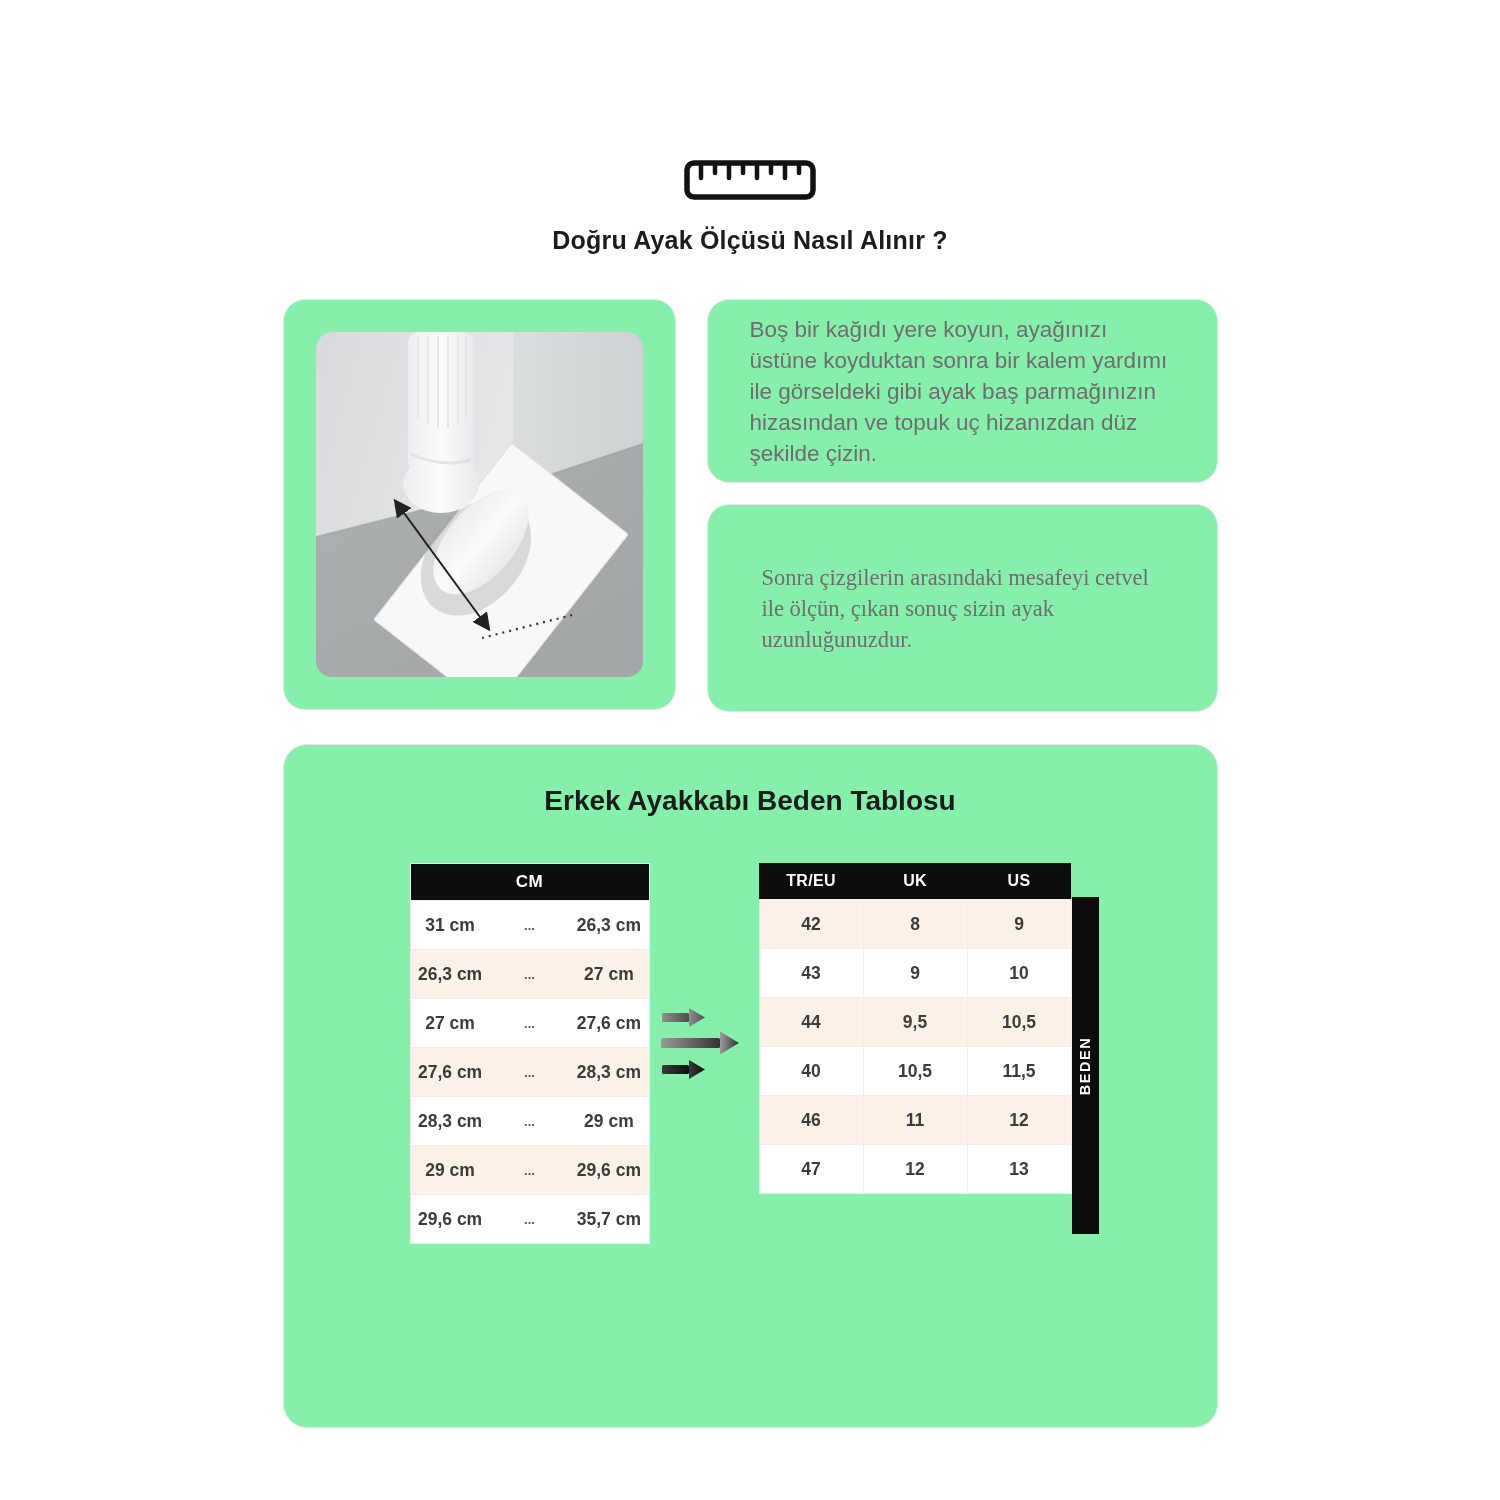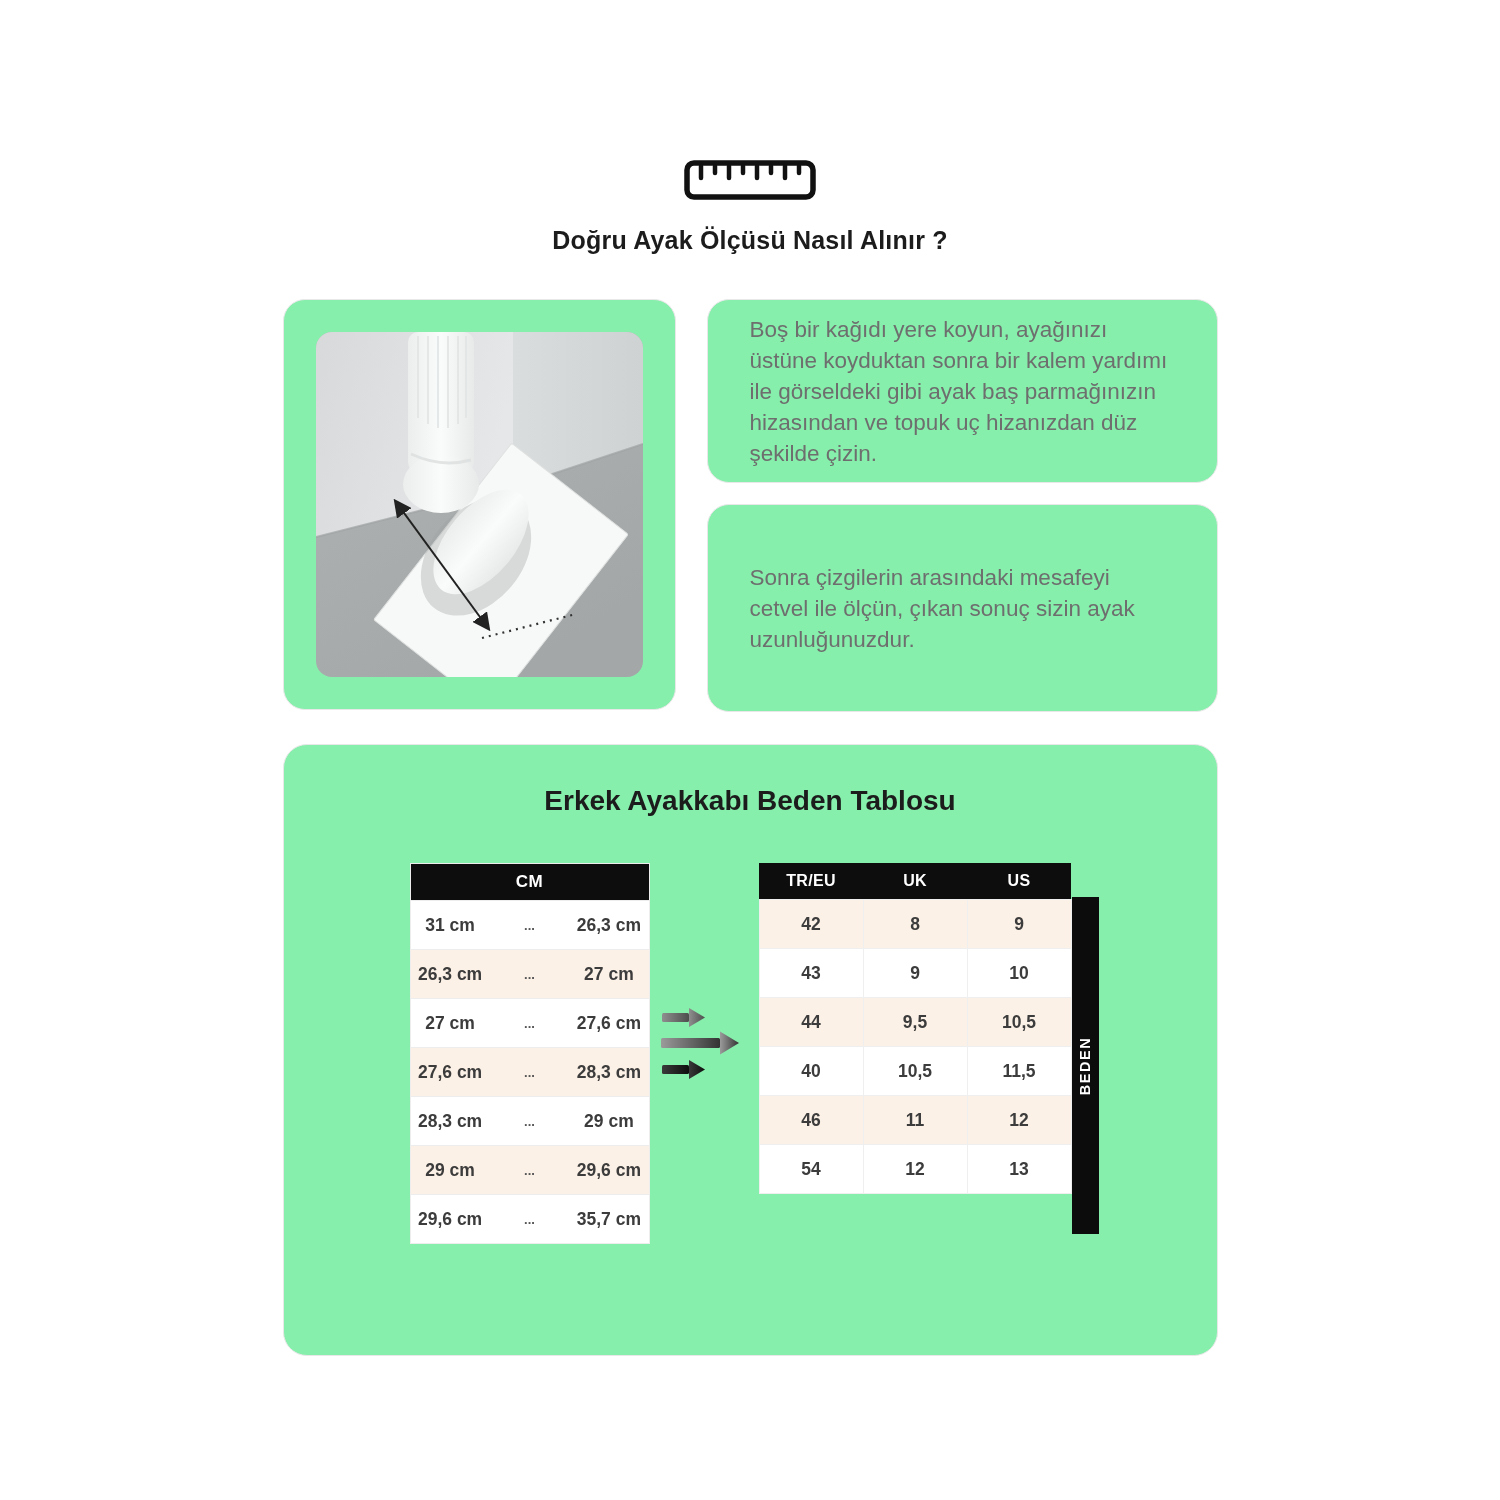--- a/index.html
+++ b/index.html
@@ -27,21 +27,21 @@
   .photo { width:327px; height:345px; border-radius:16px; overflow:hidden; display:block; }
   .text-col { flex:1; display:flex; flex-direction:column; gap:21px; }
   .info-card {
     display:flex; align-items:center; padding:28px 42px;
     color:#6e6e6e; font-size:22.5px; line-height:31px;
   }
   .info-card.first { height:184px; }
   .info-card.second { height:208px; }
 
   
-  .size-card { margin-top:32px; height:612px; padding-top:40px; border-radius:24px; }
+  .size-card { margin-top:32px; height:684px; padding-top:40px; border-radius:24px; }
   .size-title { text-align:center; font-size:28px; font-weight:700; margin:0; color:#1c1c1c; }
   .tables { display:flex; align-items:flex-start; margin-top:46px; padding-left:126px; }
 
   table { border-collapse:collapse; table-layout:fixed;padding-left:11px; }
   th { background:#0d0d0d; color:#ffffff; height:34px; font-weight:700; }
   td { height:46px; text-align:center; font-size:17.5px; font-weight:600; color:#3c3c3c; background:#fff; }
   tr.alt td { background:var(--alt,#fcf1e6); }
 
   .cm-table { width:240px; border:1px solid #ededed; }
   .cm-table th { font-size:17px; letter-spacing:.5px; }
@@ -142,21 +142,21 @@
         <line x1="80" y1="170" x2="172" y2="296" stroke="#222" stroke-width="2" marker-start="url(#ah)" marker-end="url(#ah)"></line>
         <line x1="166" y1="306" x2="260" y2="282" stroke="#333" stroke-width="2.2" stroke-dasharray="2 5"></line>
       </svg>
     </div>
 
     <div class="text-col">
       <div class="card info-card first">
         <p style="margin:0;">Boş bir kağıdı yere koyun, ayağınızı üstüne koyduktan sonra bir kalem yardımı ile görseldeki gibi ayak baş parmağınızın hizasından ve topuk uç hizanızdan düz şekilde çizin.</p>
       </div>
       <div class="card info-card second">
-        <p style="margin:0;">Sonra çizgilerin arasındaki mesafeyi cetvel ile ölçün, çıkan sonuç sizin ayak uzunluğunuzdur.</p>
+        <p style="margin:12px;font-family:Liberation Serif, serif;">Sonra çizgilerin arasındaki mesafeyi cetvel ile ölçün, çıkan sonuç sizin ayak uzunluğunuzdur.</p>
       </div>
     </div>
   </div>
 
   <div class="card size-card">
     <h2 class="size-title">Erkek Ayakkabı Beden Tablosu</h2>
 
     <div class="tables">
 
       <table class="cm-table">
@@ -264,21 +264,21 @@
                 <td>40</td>
                 <td>10,5</td>
                 <td>11,5</td>
               </tr>
               <tr class="alt">
                 <td>46</td>
                 <td>11</td>
                 <td>12</td>
               </tr>
               <tr>
-                <td>54</td>
+                <td>47</td>
                 <td>12</td>
                 <td>13</td>
               </tr>
             </tbody>
         </table>
         <div class="beden-bar">
           <span>BEDEN</span>
         </div>
       </div>
 

